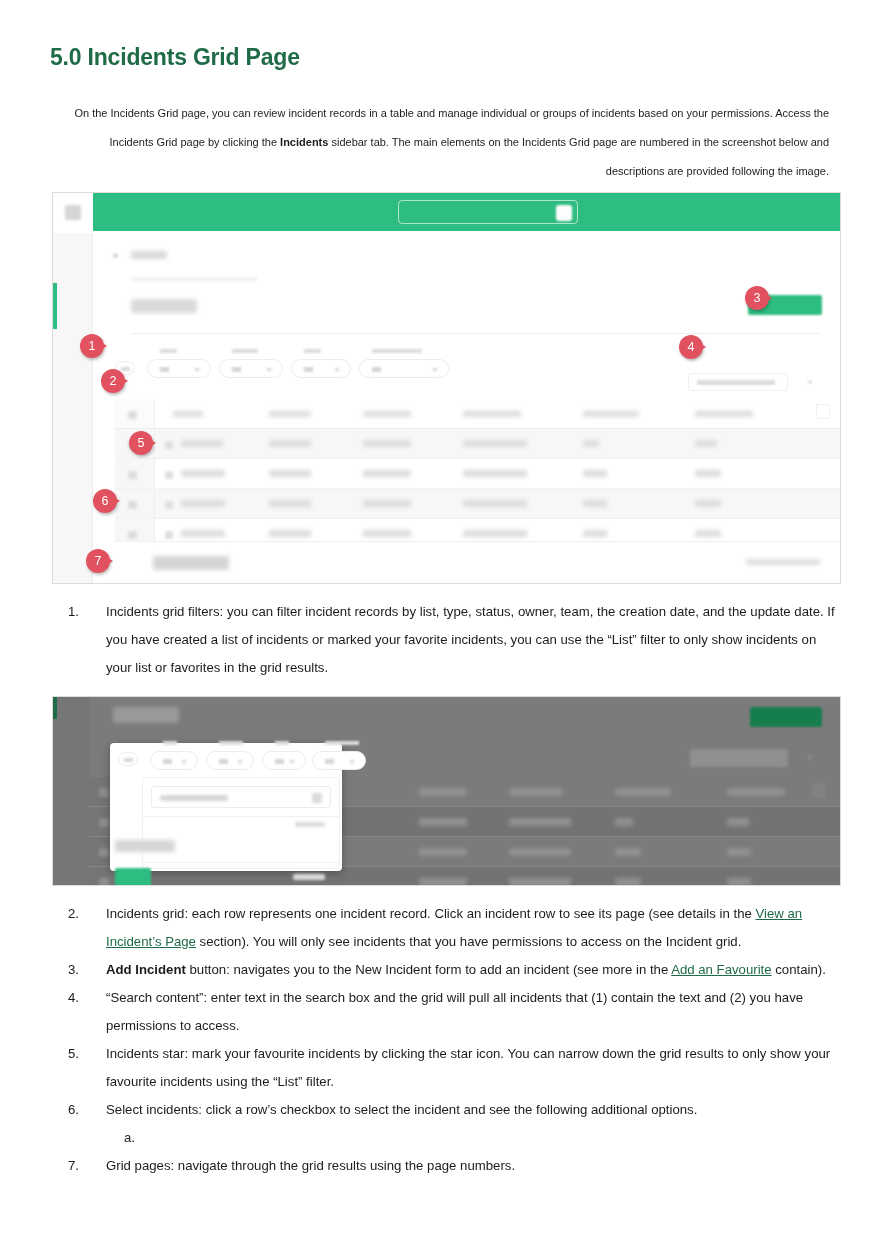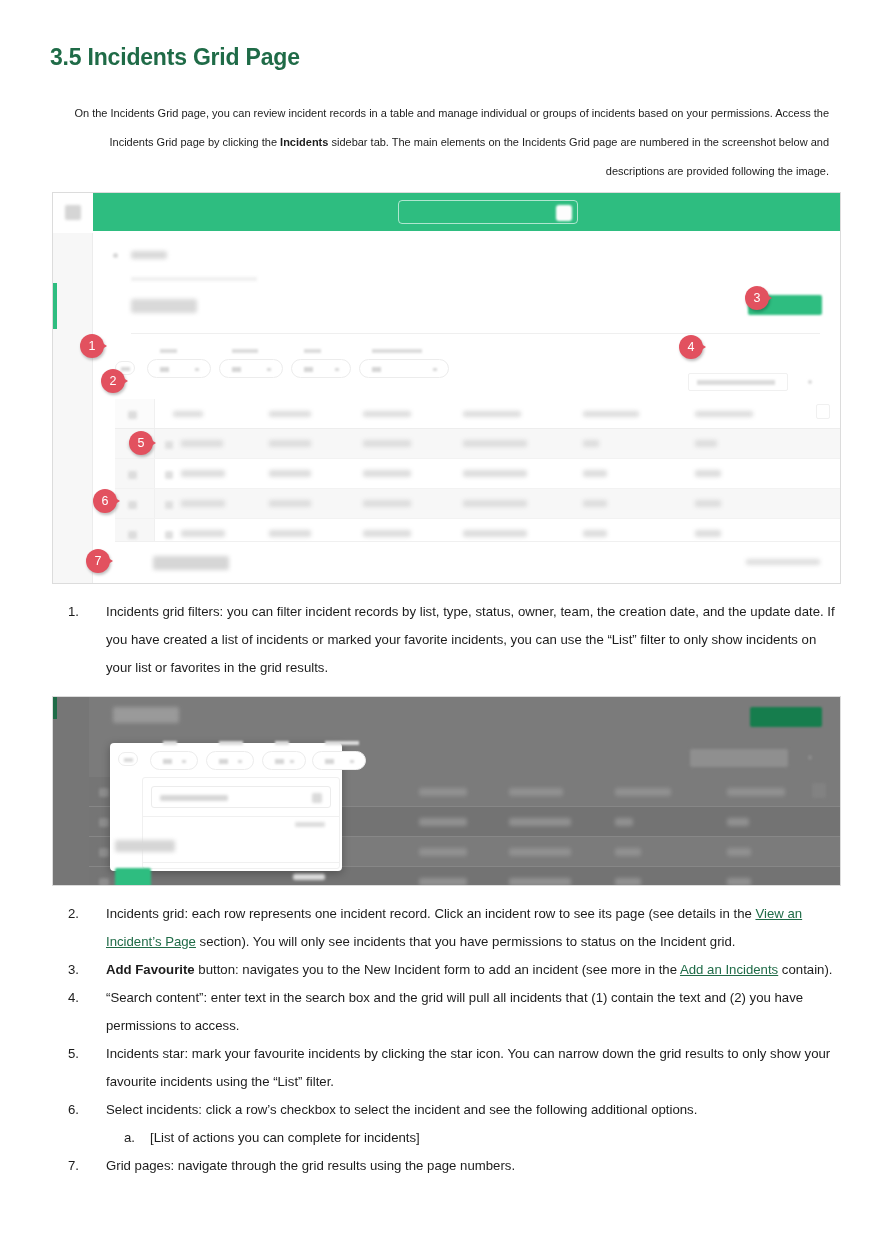--- a/index.html
+++ b/index.html
@@ -221,21 +221,21 @@
   .li.sub { padding-left:56px; }
   .li.sub .marker { width:26px; flex:0 0 26px; }
 
   .list2 { position:absolute; left:68px; top:900px; width:768px; }
 </style>
 </head>
 <body>
 
 <div class="page">
 
-  <div class="h-title">3.5 Incidents Grid Page</div>
+  <div class="h-title">5.0 Incidents Grid Page</div>
 
   <div class="intro">
     <span>On the Incidents Grid page, you can review incident records in a table and manage individual or groups of incidents based on your permissions. Access the Incidents Grid page by clicking the </span><b>Incidents</b><span> sidebar tab. The main elements on the Incidents Grid page are numbered in the screenshot below and descriptions are provided following the image.</span>
   </div>
 
   <div class="shot1">
 
     <div class="s1-topbar">
       <div class="s1-hamburger-cell">
         <div class="s1-hamburger"></div>
@@ -513,46 +513,45 @@
         <div class="s2-dlg-applybtn"></div>
         <div class="s2-dlg-cancel"></div>
       </div>
     </div>
   </div>
 
   <div class="list2">
 
     <div class="li">
       <div class="marker">2.</div>
-      <div class="txt"><span>Incidents grid: each row represents one incident record. Click an incident row to see its page (see details in the </span><a href="#">View an Incident’s Page</a><span> section). You will only see incidents that you have permissions to status on the Incident grid.</span></div>
+      <div class="txt"><span>Incidents grid: each row represents one incident record. Click an incident row to see its page (see details in the </span><a href="#">View an Incident’s Page</a><span> section). You will only see incidents that you have permissions to access on the Incident grid.</span></div>
     </div>
 
     <div class="li">
       <div class="marker">3.</div>
-      <div class="txt"><b>Add Favourite</b><span> button: navigates you to the New Incident form to add an incident (see more in the </span><a href="#">Add an Incidents</a><span> contain).</span></div>
+      <div class="txt"><b>Add Incident</b><span> button: navigates you to the New Incident form to add an incident (see more in the </span><a href="#">Add an Favourite</a><span> contain).</span></div>
     </div>
 
     <div class="li">
       <div class="marker">4.</div>
       <div class="txt"><span>“Search content”: enter text in the search box and the grid will pull all incidents that (1) contain the text and (2) you have permissions to access.</span></div>
     </div>
 
     <div class="li">
       <div class="marker">5.</div>
       <div class="txt"><span>Incidents star: mark your favourite incidents by clicking the star icon. You can narrow down the grid results to only show your favourite incidents using the “List” filter.</span></div>
     </div>
 
     <div class="li">
       <div class="marker">6.</div>
       <div class="txt"><span>Select incidents: click a row’s checkbox to select the incident and see the following additional options.</span></div>
     </div>
 
     <div class="li sub">
       <div class="marker">a.</div>
-      <div class="txt"><span>[List of actions you can complete for incidents]</span></div>
     </div>
 
     <div class="li">
       <div class="marker">7.</div>
       <div class="txt"><span>Grid pages: navigate through the grid results using the page numbers.</span></div>
     </div>
 
   </div>
 
 </div>

